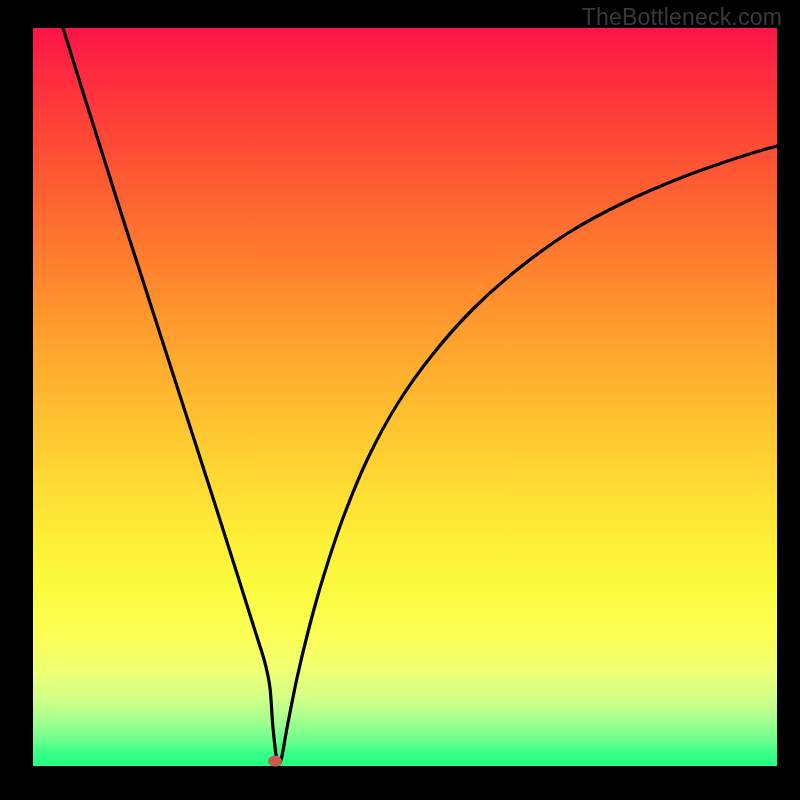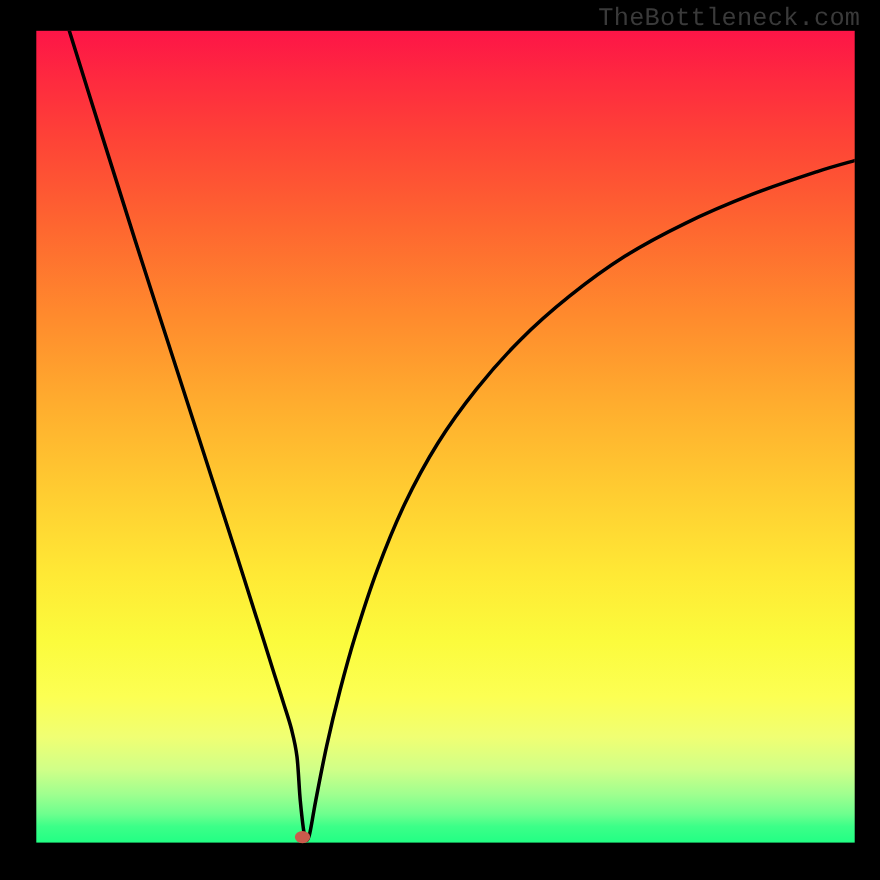--- a/index.html
+++ b/index.html
@@ -19,21 +19,20 @@
   }
   .watermark {
     position: absolute;
     top: 4px;
     right: 18px;
     color: #3a3a3a;
     font-size: 23px;
     font-weight: 500;
     letter-spacing: 0.2px;
     z-index: 10;
-    font-family: Liberation Mono, monospace;
   }
   .plot-area {
     position: absolute;
     left: 33px;
     top: 28px;
     width: 744px;
     height: 738px;
     background: linear-gradient(
       to bottom,
       #fd1547 0%,

